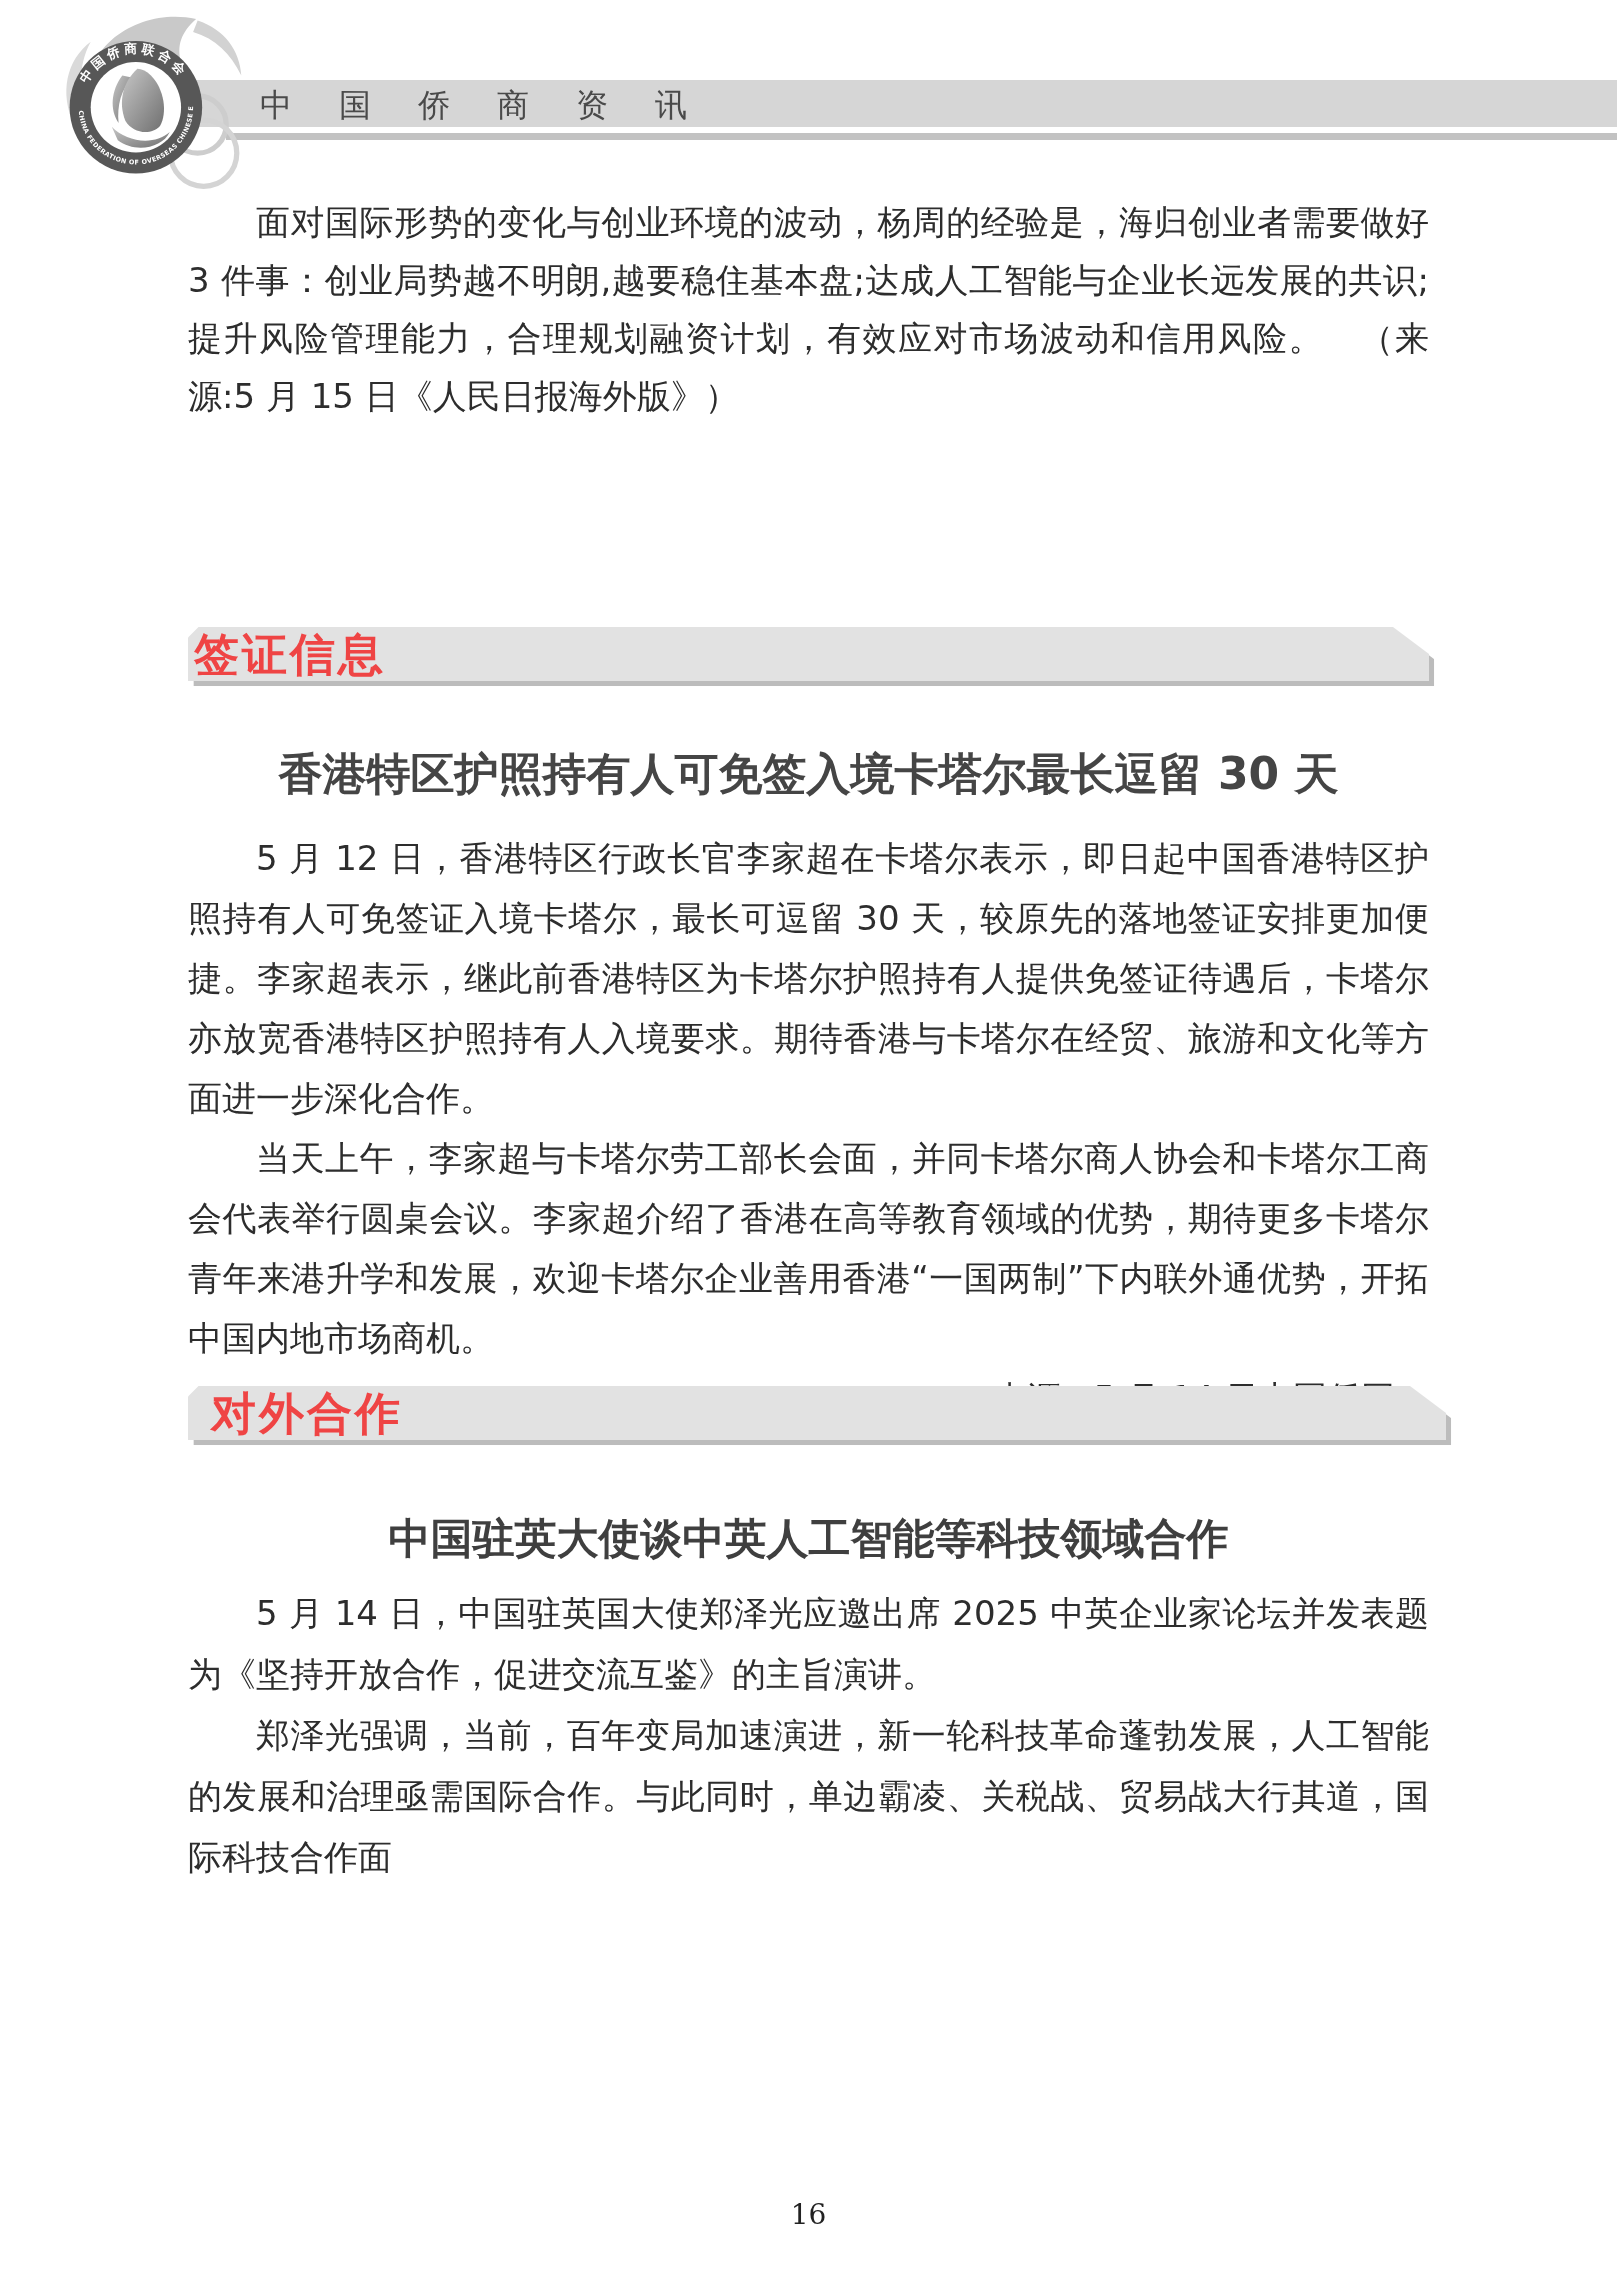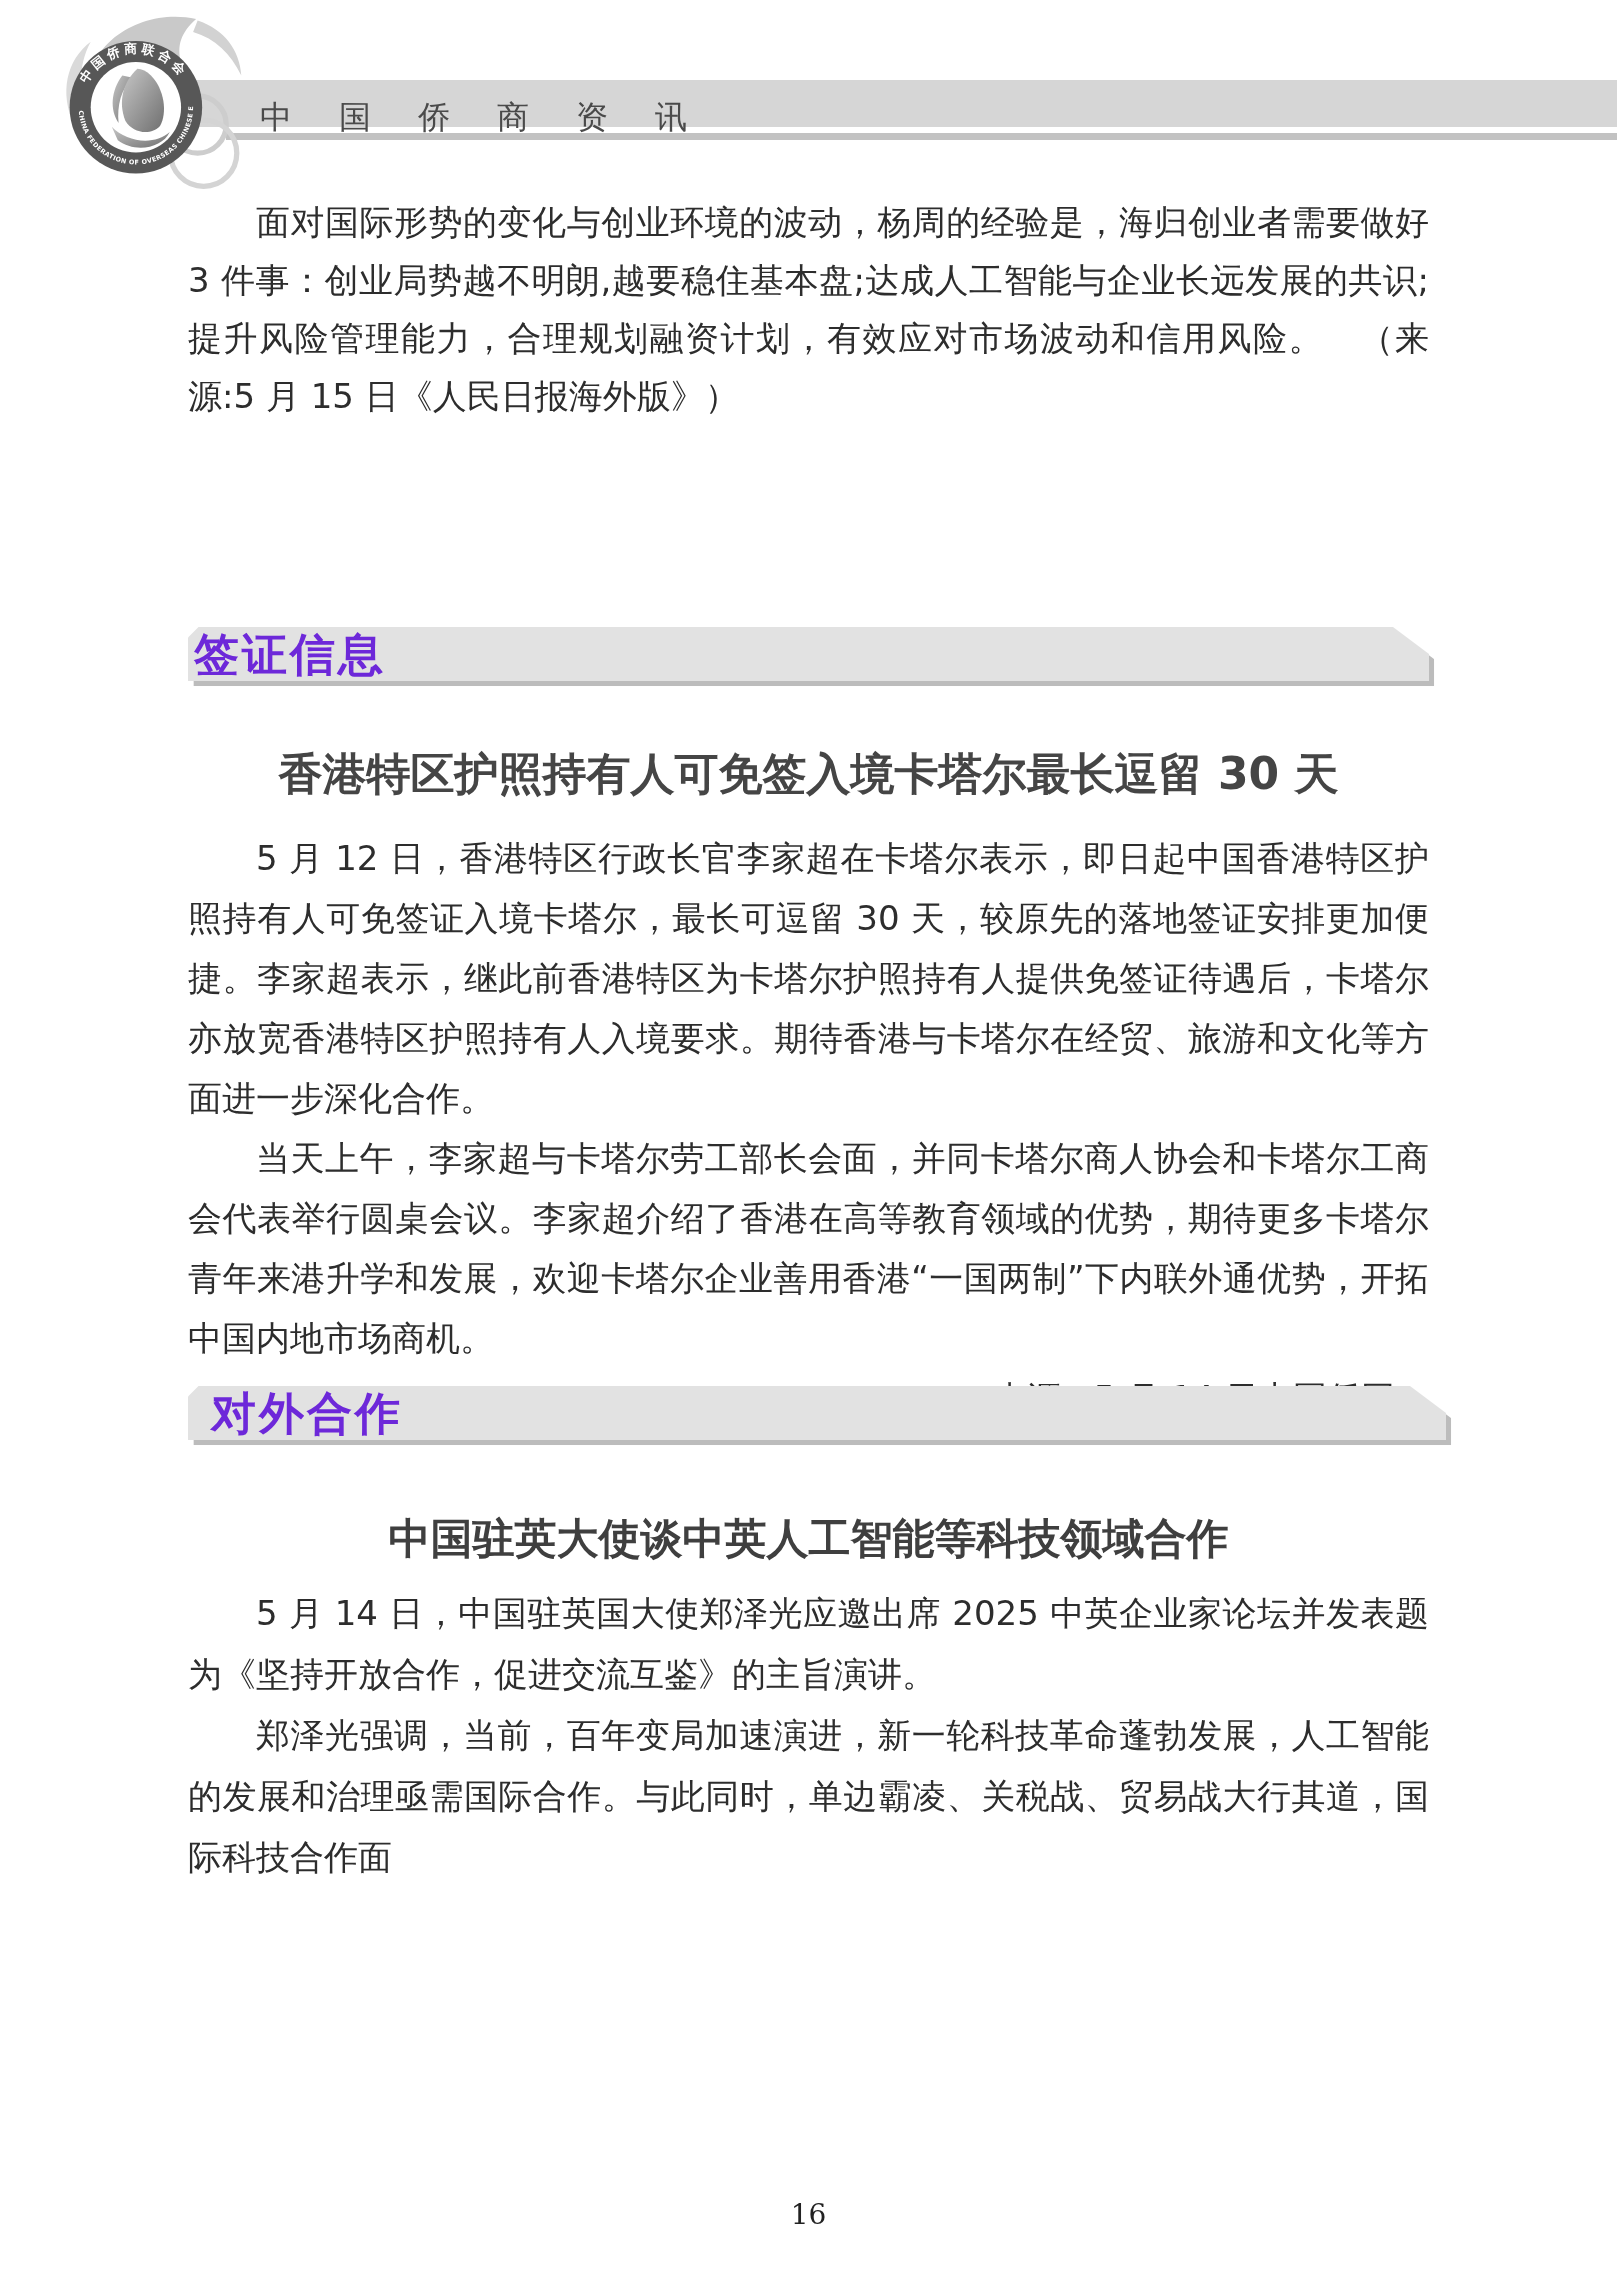--- a/index.html
+++ b/index.html
@@ -13,21 +13,21 @@
     margin:0 auto;
   }
   
   .masthead-bar{
     position:absolute;left:192px;right:0;top:80px;height:47px;
     background:#d6d6d6;
   }
   .masthead-title{
     position:absolute;left:260px;top:86px;
     font-size:32px;line-height:39px;
-    letter-spacing:47px;color:#4a4a4a;white-space:nowrap;margin-top:12px;
+    letter-spacing:47px;color:#4a4a4a;white-space:nowrap;
   }
   .masthead-rule{
     position:absolute;left:226px;right:0;top:133px;height:6.8px;
     background:#c2c2c2;
   }
   .logo-svg{position:absolute;left:38px;top:3.8px;width:256px;height:226px;}
   
   .textblock{
     position:absolute;left:188px;width:1241px;
     text-align:justify;text-justify:inter-character;
@@ -43,21 +43,21 @@
   .bar-shadow,.bar-face{
     position:absolute;top:0;left:0;width:100%;height:100%;
     clip-path:polygon(10.5px 0, calc(100% - 36px) 0, 100% 27px, 100% 100%, 0 100%, 0 10.5px);
   }
   .bar-shadow{transform:translate(5.3px,5.3px);background:#bcbcbc;}
   .bar-face{background:#e2e2e2;}
   .section-label{
     position:relative;z-index:2;
     font-family:"DejaVu Serif",serif;font-weight:bold;
     font-size:45px;line-height:56px;padding-left:6px;
-    color:#6d28d9;letter-spacing:3px;
+    color:#ef4444;letter-spacing:3px;
   }
   .bar-visa{top:627px;}
   .bar-coop{top:1386px;padding-left:17px;}
   
   .article-title{
     position:absolute;left:188px;width:1241px;text-align:center;
     font-weight:bold;white-space:nowrap;
   }
   .title-visa{top:745px;font-size:44px;color:#454545;}
   .title-coop{top:1511px;font-size:42px;color:#3f3f3f;}

